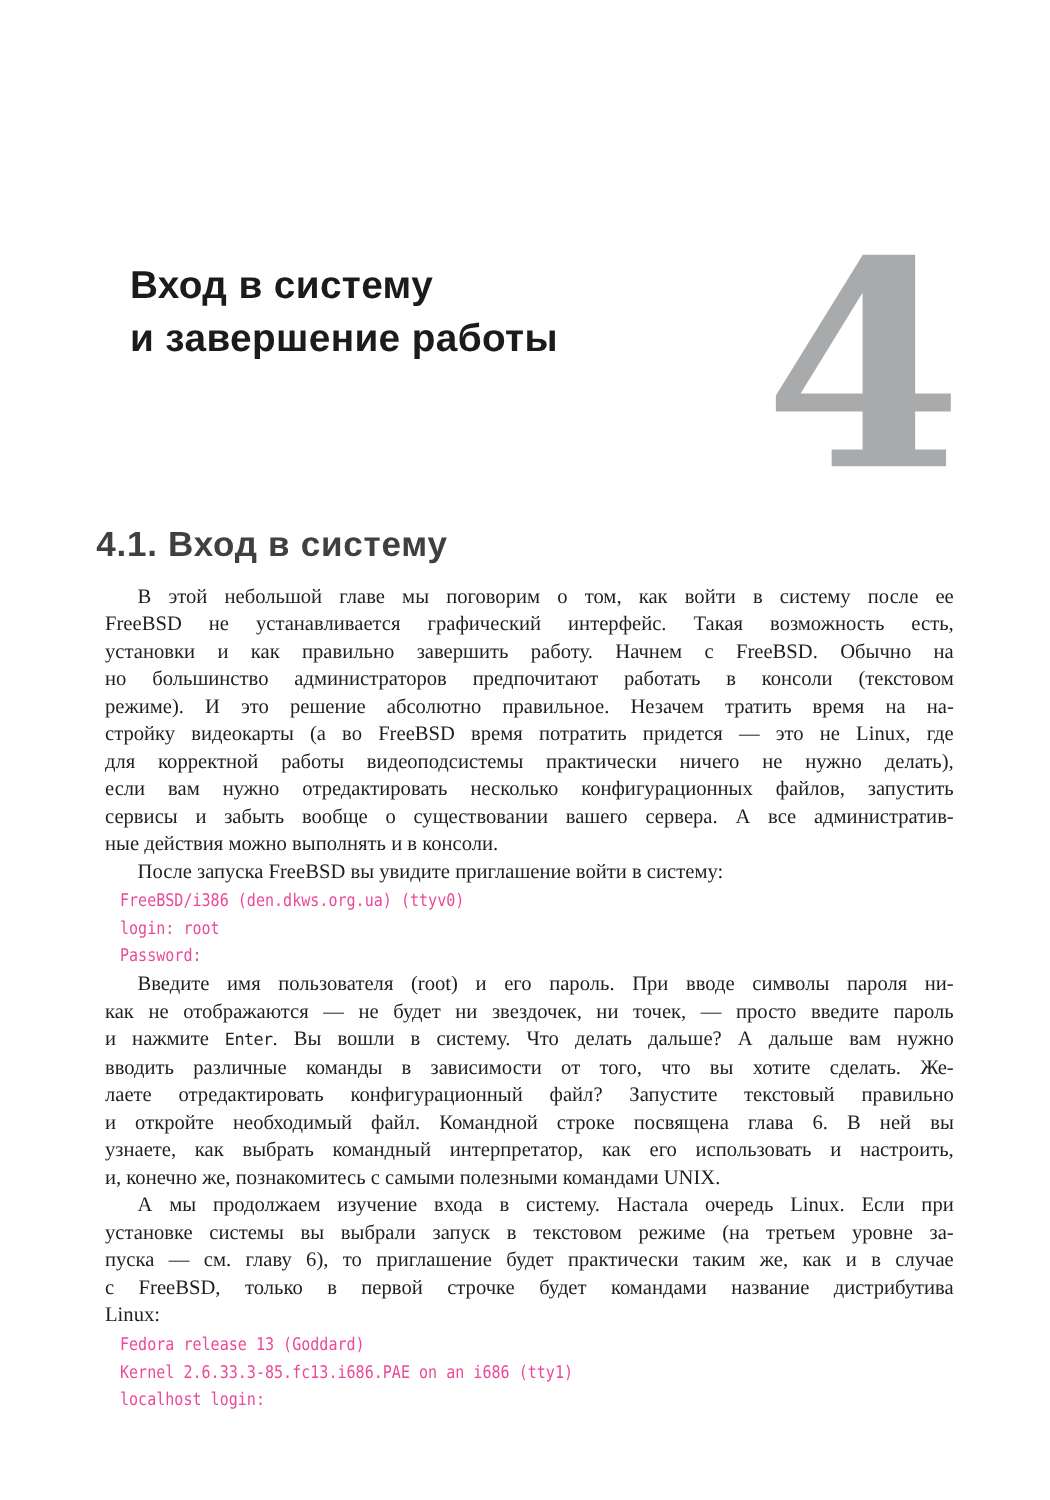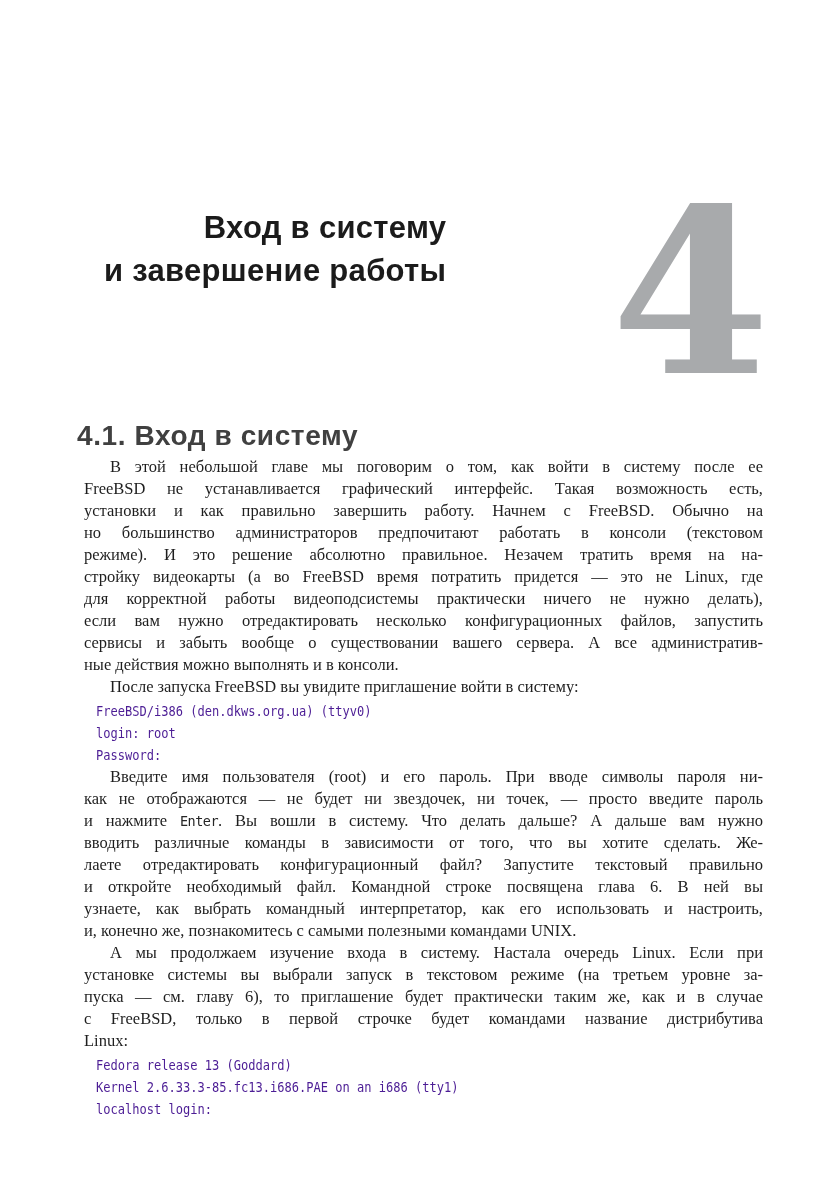--- a/index.html
+++ b/index.html
@@ -16,21 +16,21 @@
     position: absolute;
     left: 104px;
     top: 206px;
     font-family: "Liberation Sans", sans-serif;
     font-weight: bold;
     font-size: 31px;
     line-height: 43px;
     letter-spacing: 0.3px;
     color: #1b1b1b;
   }
-  .ct-line { display: block; text-align: right; }
+  .ct-line { display: block; }
   .chapter-number {
     position: absolute;
     top: 211px;
     right: 70px;
     width: 220px;
     text-align: right;
     font-family: "DejaVu Serif", serif;
     font-weight: bold;
     font-size: 228px;
     line-height: 164px;
@@ -44,41 +44,41 @@
     font-family: "Liberation Sans", sans-serif;
     font-weight: bold;
     font-size: 28px;
     line-height: 34px;
     letter-spacing: 0.6px;
     color: #404040;
   }
   .body-text {
     position: absolute;
     left: 84px;
-    top: 456px;
+    top: 466px;
     width: 679px;
     font-size: 16.5px;
     line-height: 22px;
     color: #1e1e1e;
   }
   .para { margin: 0; }
   .jline {
     display: block;
     text-align: justify;
     text-align-last: justify;
   }
   .jline.last { text-align-last: left; }
   .jline.indent { text-indent: 26px; }
   .terminal {
     margin: 2px 0 0 12px;
     padding: 0;
     font-family: "DejaVu Sans Mono", monospace;
     font-size: 14px;
     line-height: 22px;
-    color: #4c1d95;
+    color: #ec4899;
   }
   .code-line {
     display: block;
     white-space: pre;
     transform: scaleX(0.86);
     transform-origin: 0 50%;
   }
   .key {
     font-family: "DejaVu Sans Mono", monospace;
     font-size: 13.5px;

